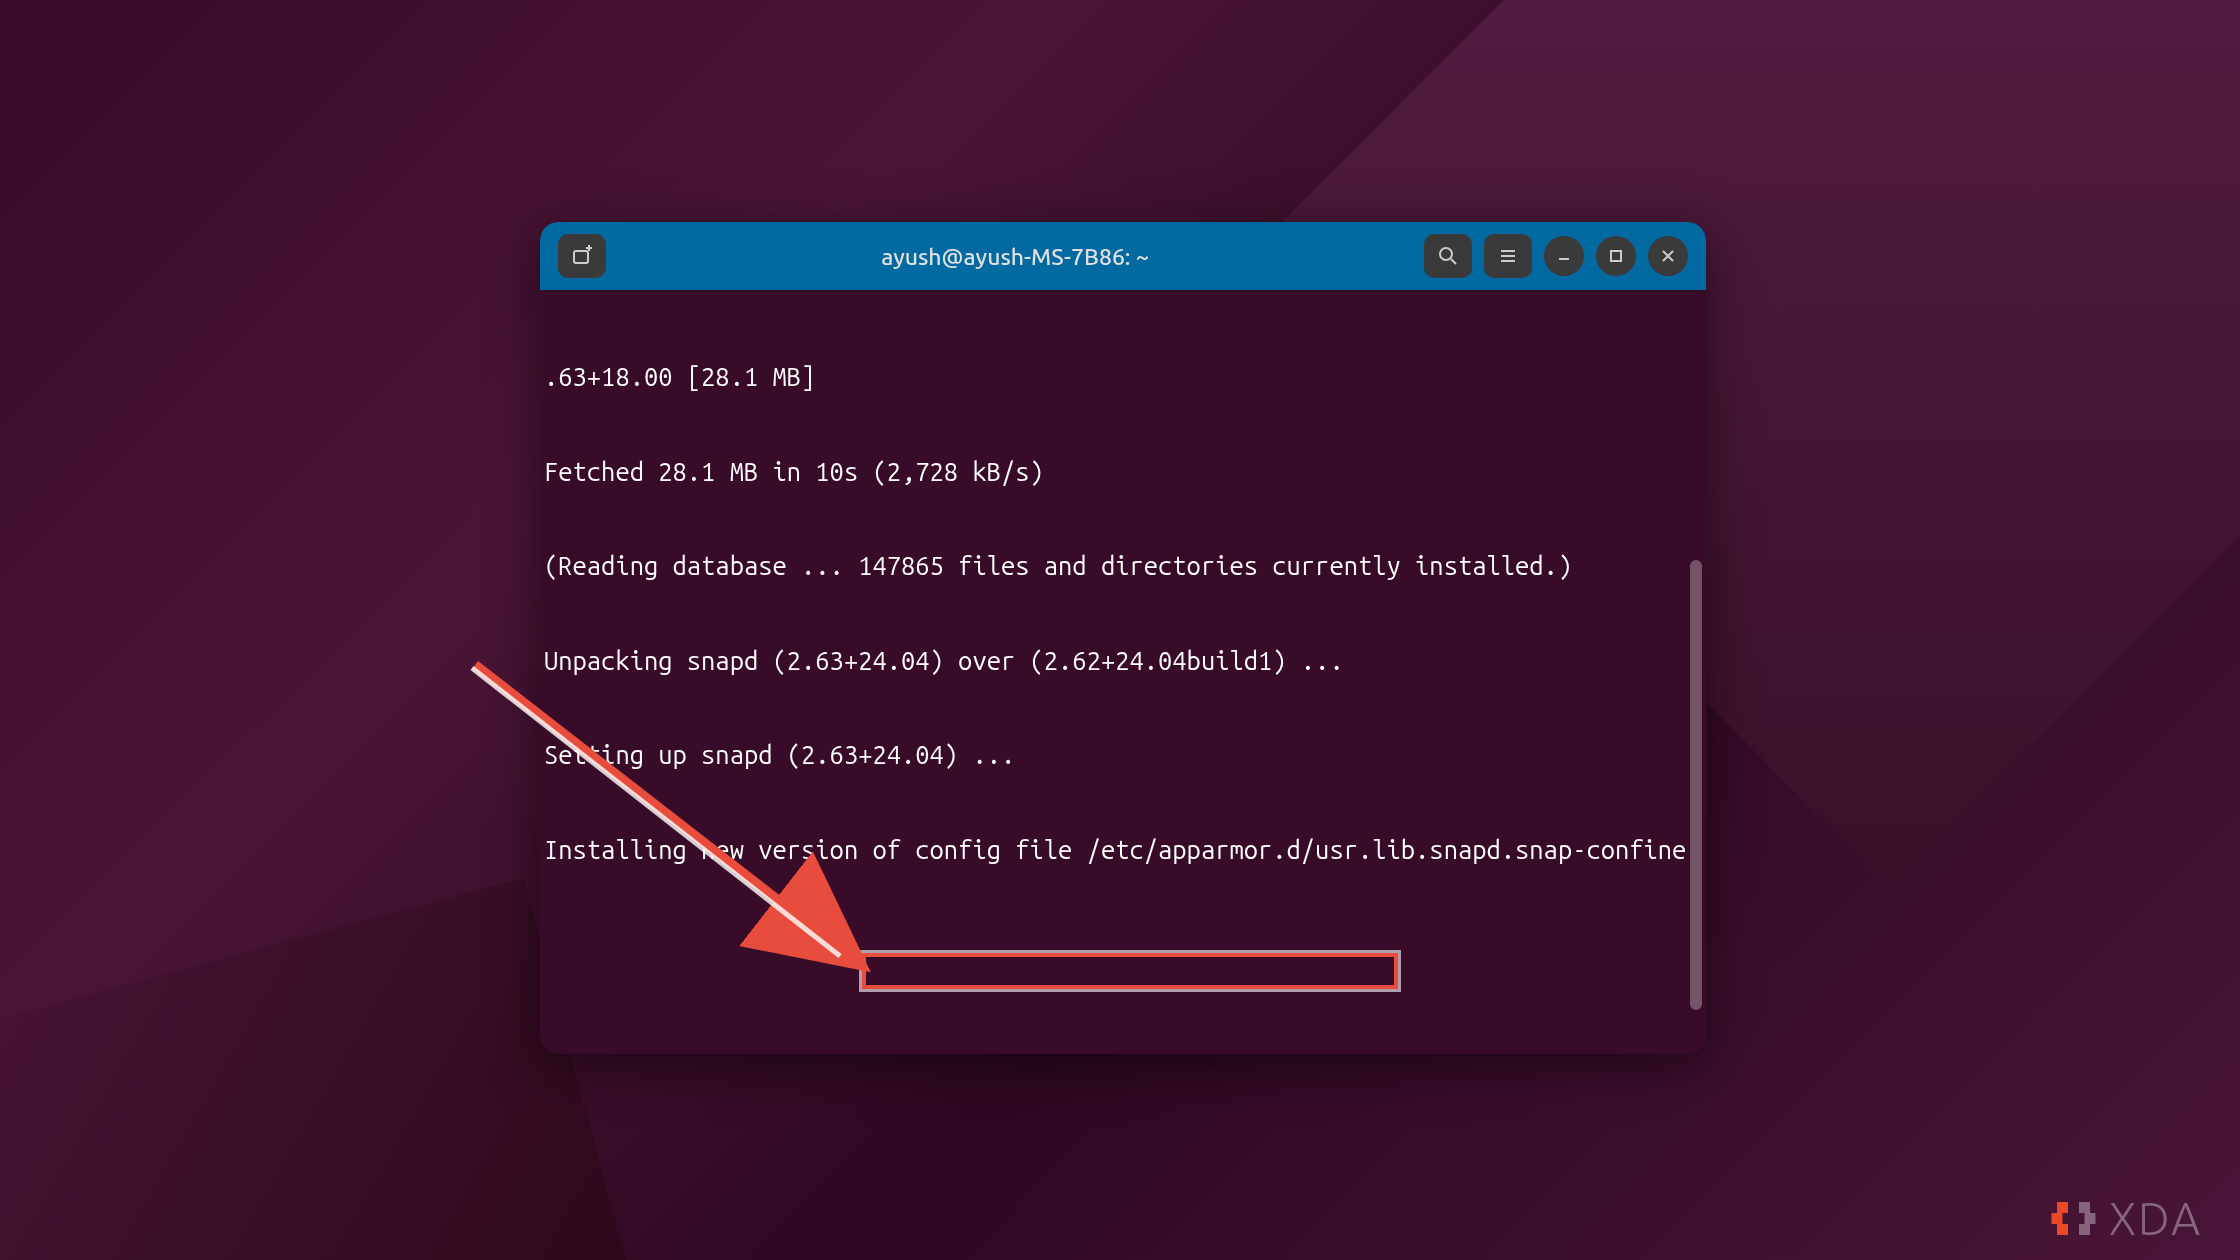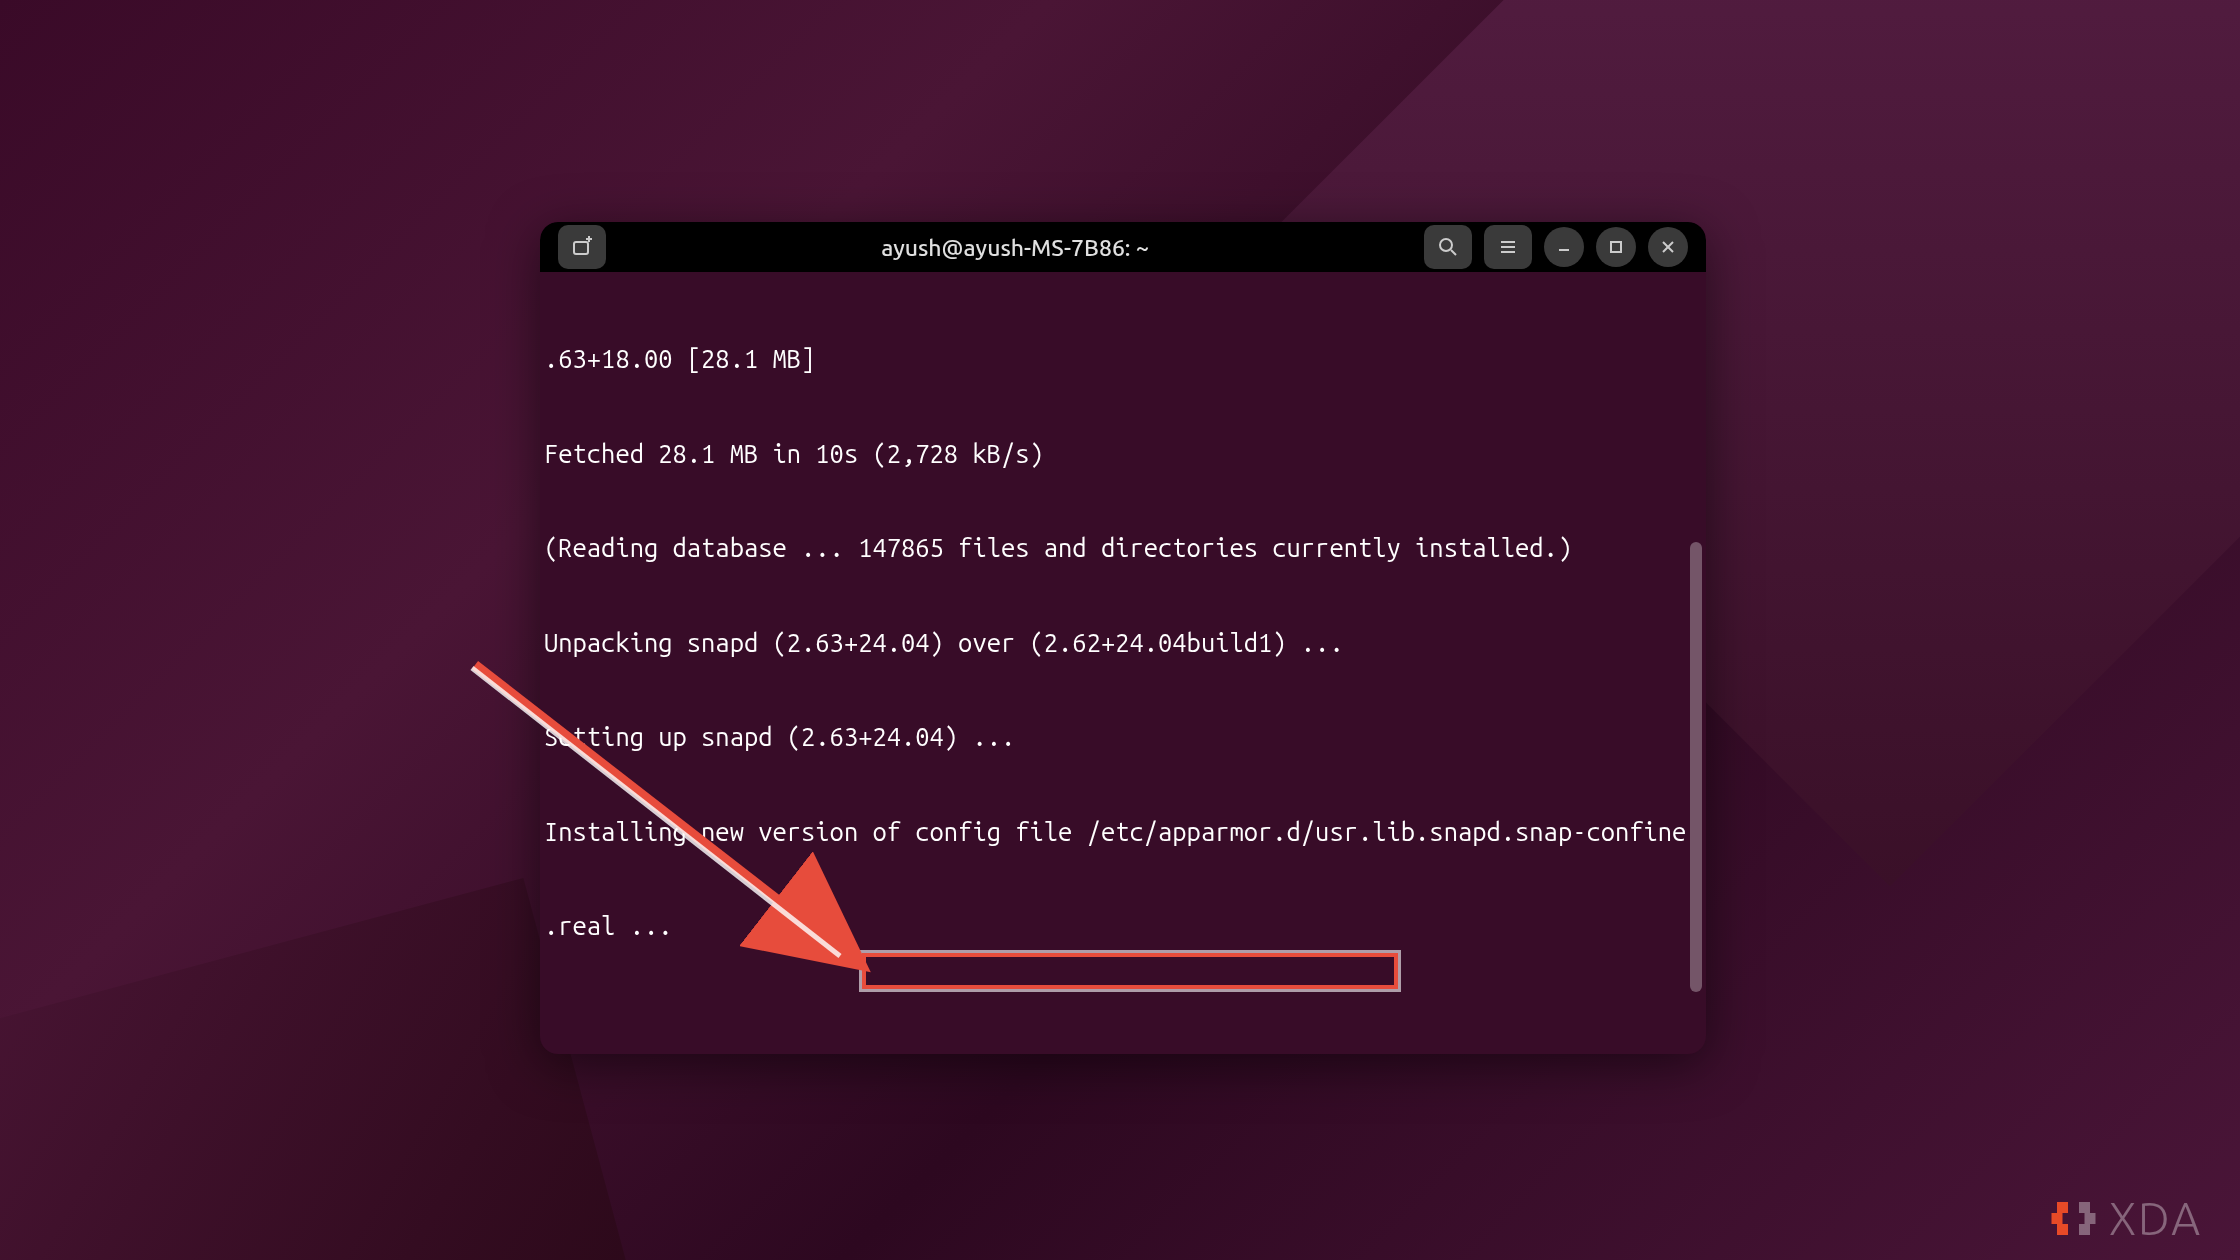--- a/index.html
+++ b/index.html
@@ -38,22 +38,22 @@
       left: 540px;
       top: 222px;
       width: 1166px;
       height: 832px;
       background: #380c28;
       border-radius: 18px;
       overflow: hidden;
       box-shadow: 0 10px 50px rgba(0,0,0,0.5);
     }
     .titlebar {
-      height: 50px;
-      background: #000000;
+      height: 68px;
+      background: #0369a1;
       display: flex;
       align-items: center;
       padding: 0 18px;
       border-radius: 18px 18px 0 0;
     }
     .titlebar-left {
       display: flex;
       align-items: center;
     }
     .new-tab-btn {
@@ -198,21 +198,20 @@
     </div>
   </div>
 
   <div class="terminal-content">
     <div class="terminal-line">.63+18.00 [28.1 MB]</div>
     <div class="terminal-line">Fetched 28.1 MB in 10s (2,728 kB/s)</div>
     <div class="terminal-line">(Reading database ... 147865 files and directories currently installed.)</div>
     <div class="terminal-line">Unpacking snapd (2.63+24.04) over (2.62+24.04build1) ...</div>
     <div class="terminal-line">Setting up snapd (2.63+24.04) ...</div>
     <div class="terminal-line">Installing new version of config file /etc/apparmor.d/usr.lib.snapd.snap-confine</div>
-    <div class="terminal-line">.real ...</div>
     
     
     
     
     
     
     
     
     
     

